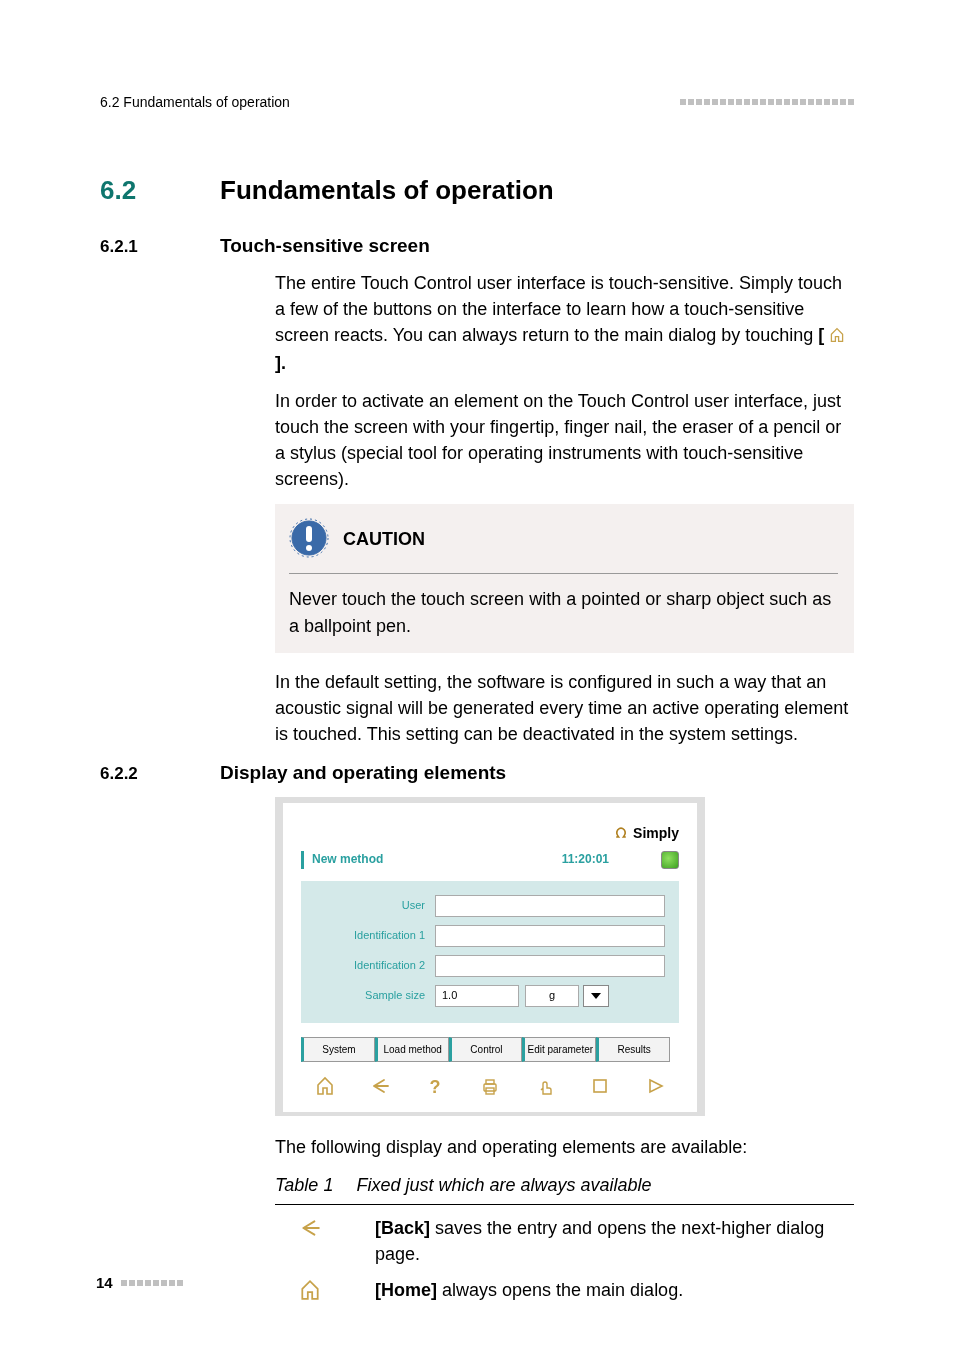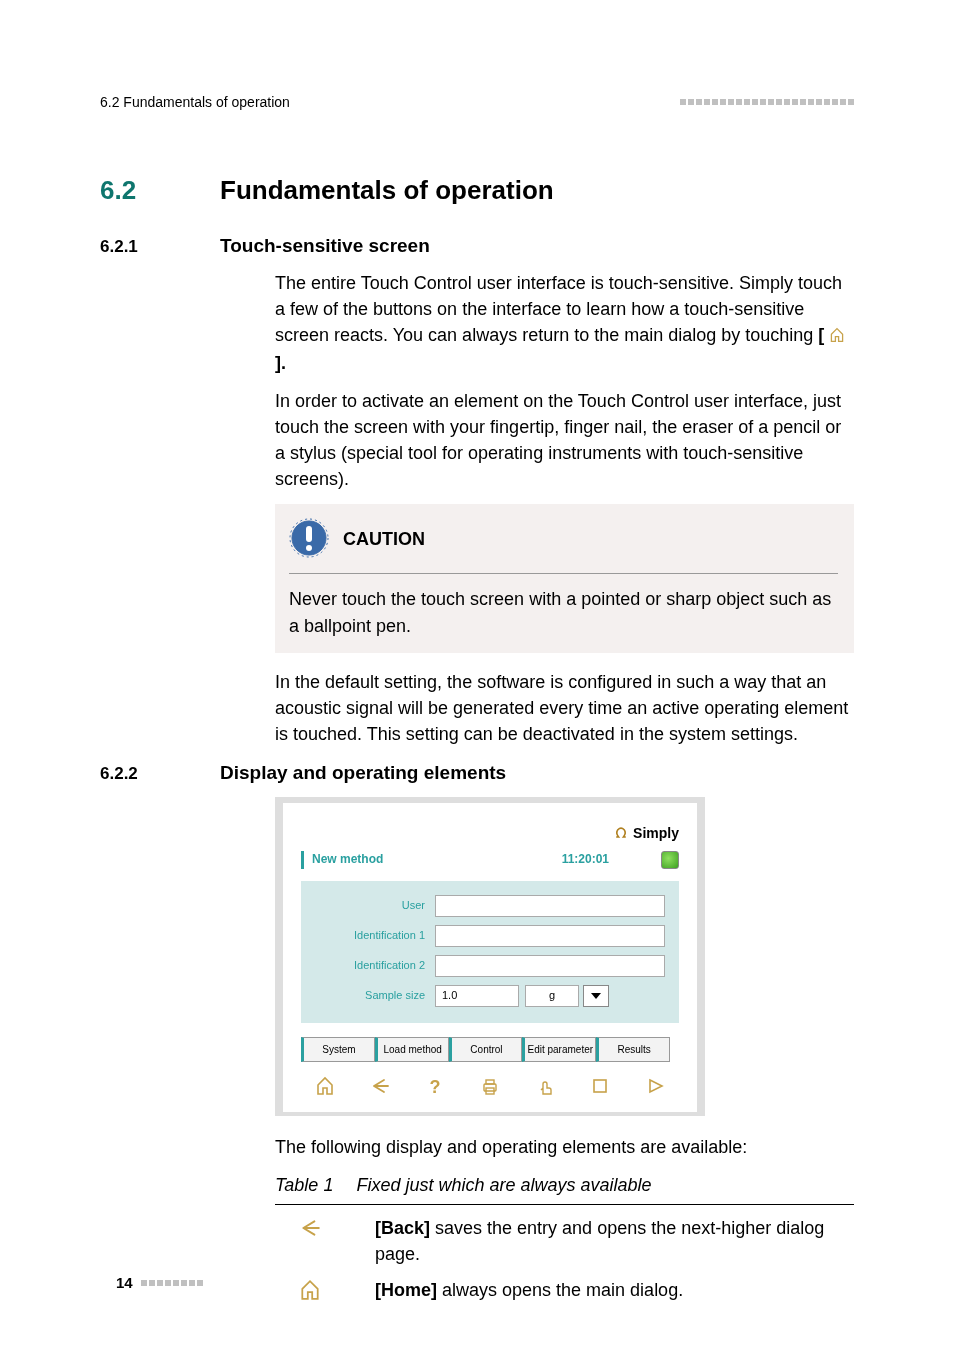--- a/index.html
+++ b/index.html
@@ -246,21 +246,21 @@
     display: flex;
     justify-content: center;
     align-items: flex-start;
     padding-top: 2px;
   }
   .key-row .kdesc {
     flex: 1;
   }
   .footer-row {
     position: absolute;
-    left: 116px;
+    left: 96px;
     bottom: 56px;
     font-size: 15px;
     font-weight: 800;
     display: flex;
     align-items: center;
     gap: 8px;
   }
   .footer-dots {
     display: flex;
     gap: 2px;

